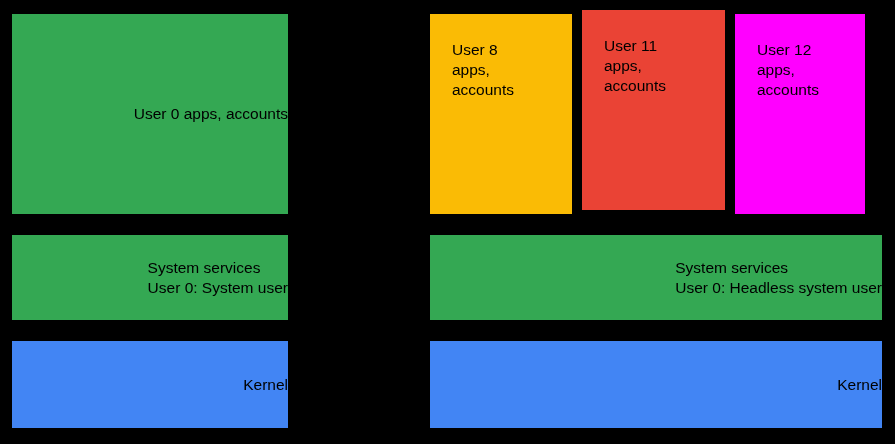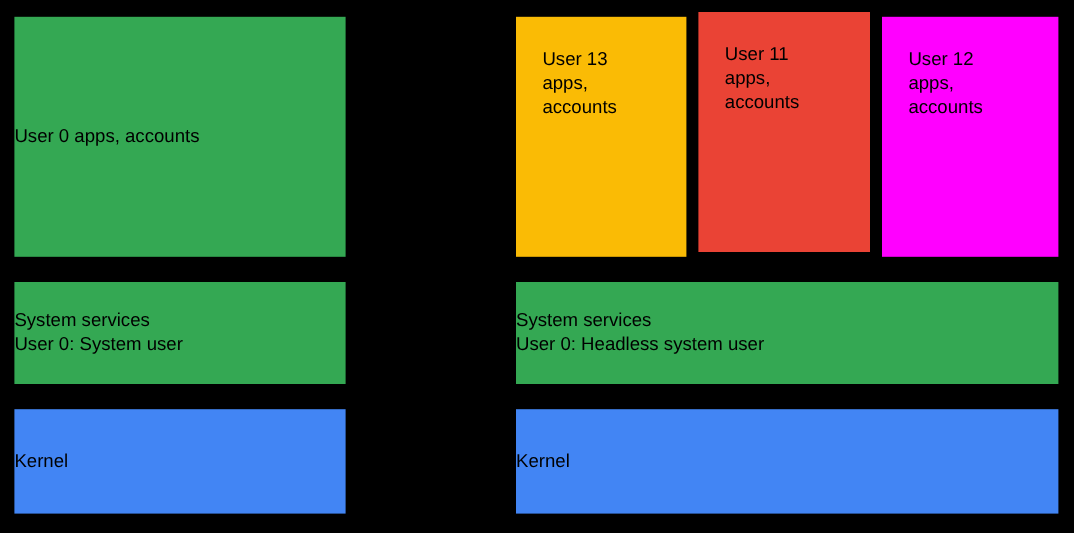--- a/index.html
+++ b/index.html
@@ -23,21 +23,21 @@
     display: flex;
     color: #000000;
     font-family: "Liberation Sans", sans-serif;
     font-size: 15.5px;
     line-height: 20px;
     white-space: pre-line;
   }
   
   .box.center {
     align-items: center;
-    justify-content: flex-start;
+    justify-content: flex-end;
   }
   .box.center .txt {
     text-align: left;
   }
   
   .box.topleft {
     align-items: flex-start;
     justify-content: flex-start;
     padding: 26px 0 0 22px;
   }
@@ -49,21 +49,21 @@
   }
 
   
   #box-user0-apps      { left: 12px;  top: 14px;  width: 276px; height: 200px; background: #34A853; }
   #box-left-services   { left: 12px;  top: 235px; width: 276px; height: 85px;  background: #34A853; }
   #box-left-kernel     { left: 12px;  top: 341px; width: 276px; height: 87px;  background: #4285F4; }
 
   
   #box-user10-apps     { left: 430px; top: 14px;  width: 142px; height: 200px; background: #FABB05; }
   #box-user11-apps     { left: 582px; top: 10px;  width: 143px; height: 200px; background: #EA4335; }
-  #box-user12-apps     { left: 735px; top: 14px;  width: 147px; height: 200px; background: #FF00FF; }
+  #box-user12-apps     { left: 735px; top: 14px;  width: 130px; height: 200px; background: #FF00FF; }
   #box-right-services  { left: 430px; top: 235px; width: 452px; height: 85px;  background: #34A853; }
   #box-right-kernel    { left: 430px; top: 341px; width: 452px; height: 87px;  background: #4285F4; }
 </style>
 </head>
 <body>
 
 <div id="canvas">
 
   <div class="box center" id="box-user0-apps">
     <span class="txt">User 0 apps, accounts</span>
@@ -72,21 +72,21 @@
   <div class="box center" id="box-left-services">
     <span class="txt">System services
 User 0: System user</span>
   </div>
 
   <div class="box center" id="box-left-kernel">
     <span class="txt">Kernel</span>
   </div>
 
   <div class="box topleft" id="box-user10-apps">
-    <span class="txt">User 13
+    <span class="txt">User 8
 apps,
 accounts</span>
   </div>
 
   <div class="box topleft" id="box-user11-apps">
     <span class="txt">User 11
 apps,
 accounts</span>
   </div>
 

